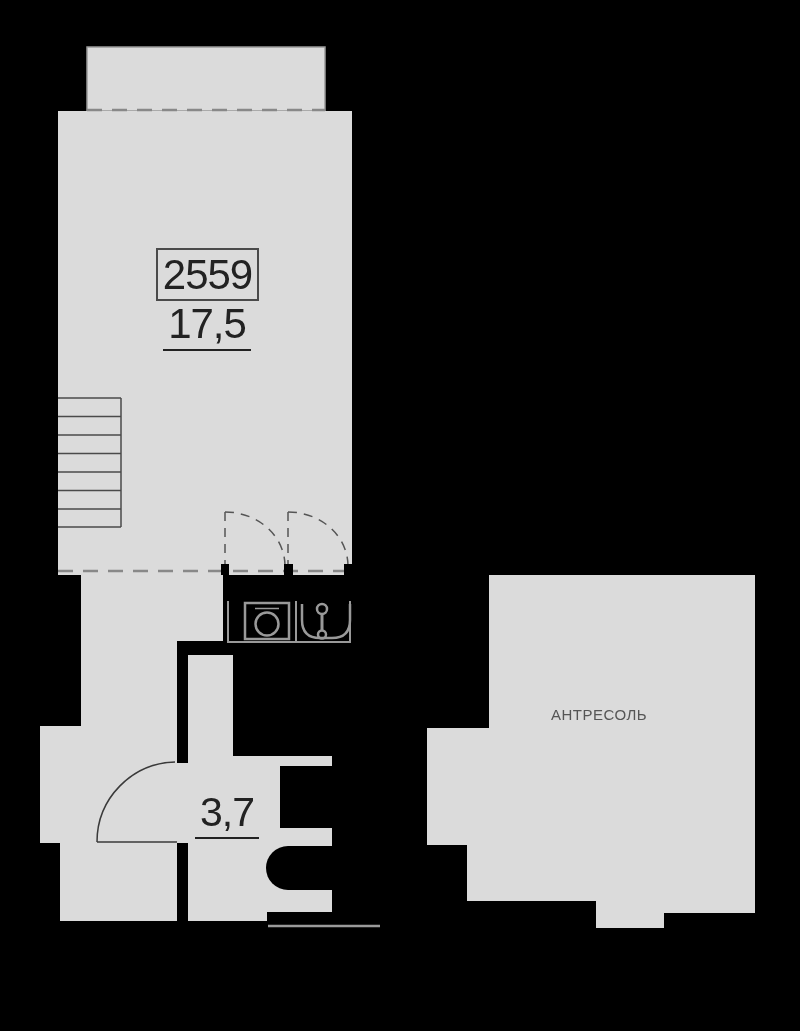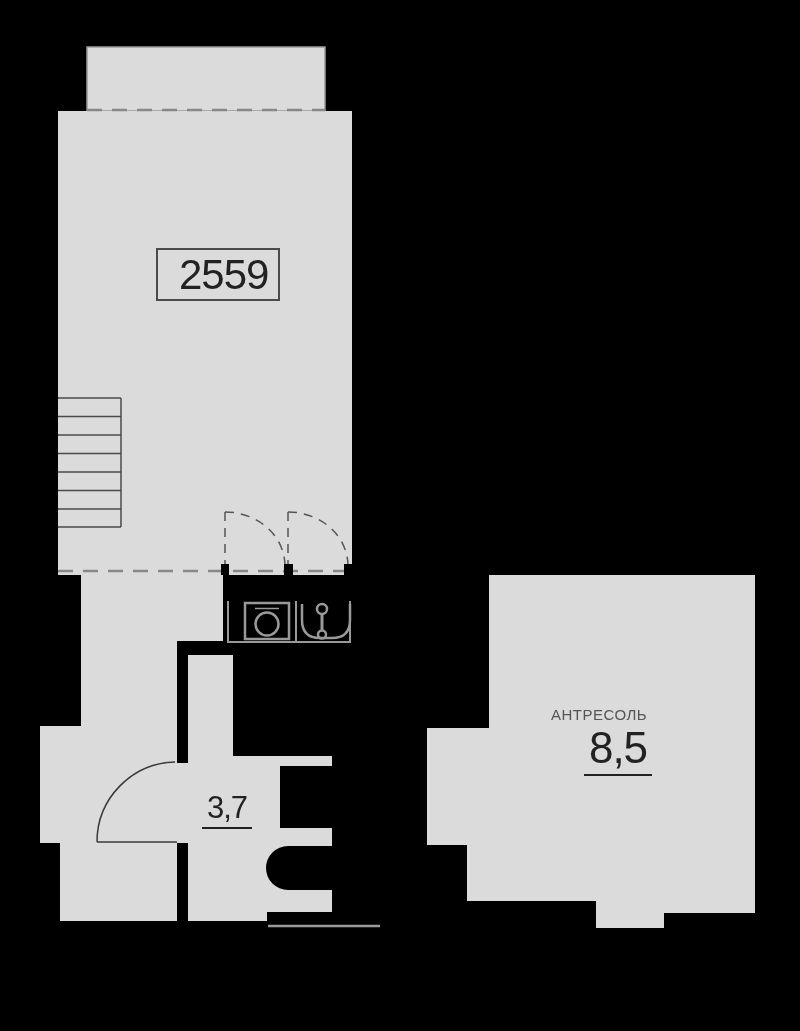--- a/index.html
+++ b/index.html
@@ -16,25 +16,25 @@
     color:#222;
     text-align:center;
     line-height:1;
     white-space:nowrap;
   }
   .unit-box{
     position:absolute;
     left:156px;top:248px;
     width:99px;height:49px;
     border:2px solid #4a4a4a;
-    display:flex;align-items:center;
-    font-size:42px;letter-spacing:-1px;color:#222;padding-left:21px;
+    display:flex;align-items:center;justify-content:center;
+    font-size:42px;letter-spacing:-1px;color:#222;
   }
   .area-main{left:152px;top:303px;width:110px;font-size:42px;letter-spacing:-1px;}
-  .area-hall{left:172px;top:792px;width:110px;font-size:31px;letter-spacing:-1px;}
+  .area-hall{left:172px;top:792px;width:110px;font-size:41px;letter-spacing:-1px;}
   .mez-title{left:499px;top:707px;width:200px;font-size:15px;letter-spacing:0.5px;color:#555;}
   .area-mez{left:563px;top:726px;width:110px;font-size:44px;letter-spacing:-1px;}
   .u{border-bottom:2.5px solid #222;padding:0 5px 4px 5px;display:inline-block;}
 </style>
 </head>
 <body>
 
 <div id="stage">
 
   <svg id="plan-svg" width="800" height="1031" viewBox="0 0 800 1031">
@@ -100,26 +100,26 @@
     <g fill="none" stroke="#3a3a3a" stroke-width="1.5">
       <path d="M97,842 A80,80 0 0 1 175,762"></path>
       <line x1="97" y1="842" x2="177" y2="842"></line>
     </g>
   </svg>
 
   <div class="unit-box">
     <span>2559</span>
   </div>
 
+  <div class="label area-main">
+    <span class="u">17,5</span>
+  </div>
 
   <div class="label area-hall">
     <span class="u">3,7</span>
   </div>
 
   <div class="label mez-title">
     <span>АНТРЕСОЛЬ</span>
   </div>
 
-  <div class="label area-mez">
-    <span class="u">8,5</span>
-  </div>
 
 </div>
 
 </body></html>

